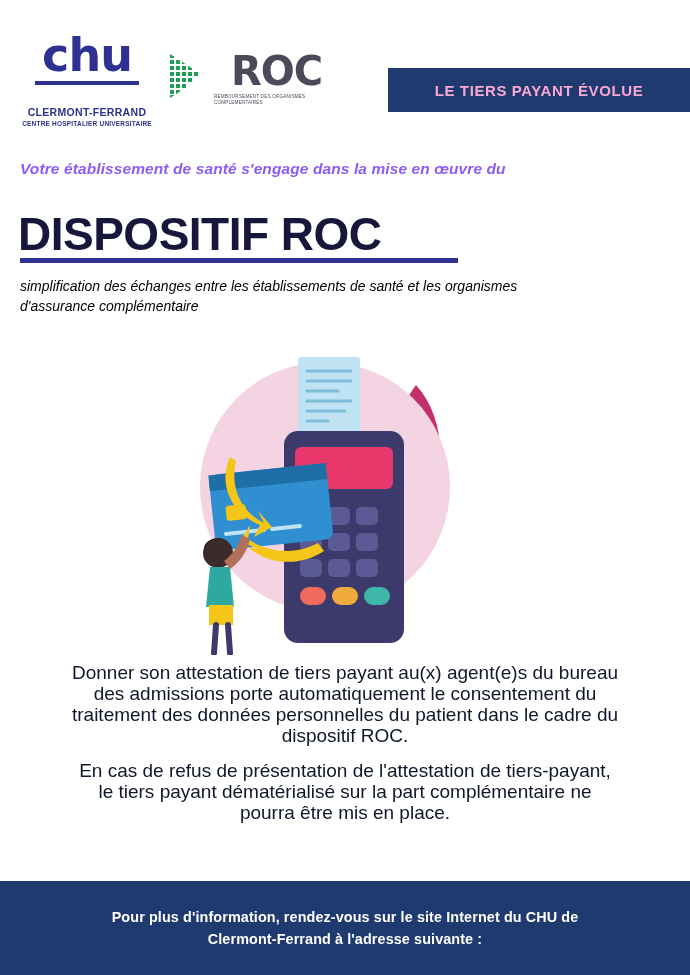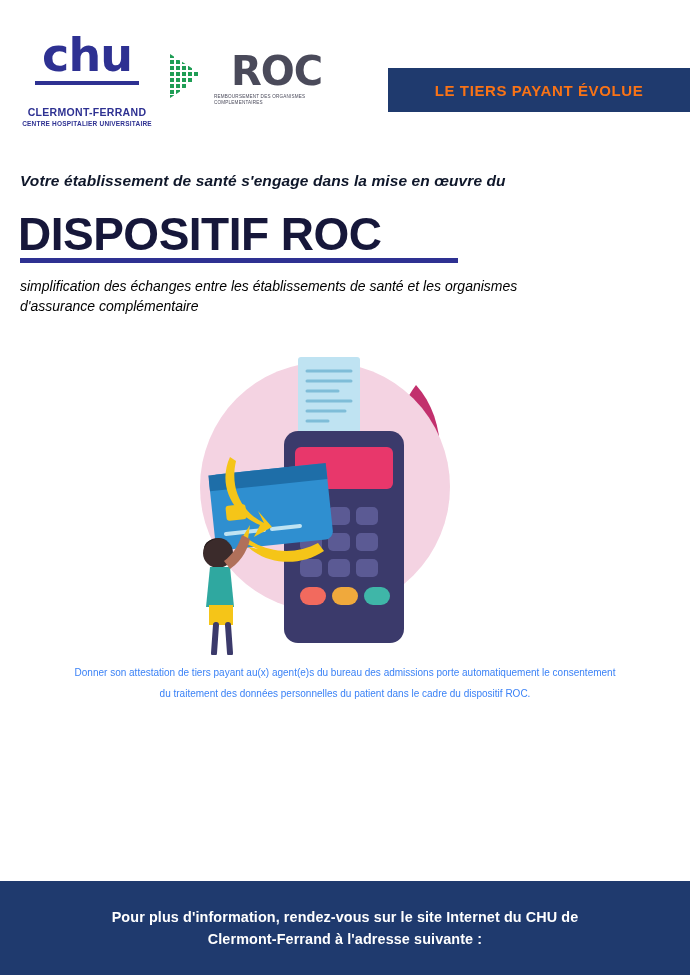--- a/index.html
+++ b/index.html
@@ -107,40 +107,40 @@
     width: 120px;
   }
 
   .banner {
     position: absolute;
     left: 388px;
     top: 46px;
     width: 302px;
     height: 44px;
     background: #1f3a6e;
-    color: #f97316;
+    color: #f9a8d4;
     font-size: 15px;
     font-weight: bold;
     letter-spacing: .6px;
     display: flex;
     align-items: center;
     justify-content: center;
     text-align: center;
   }
 
   
   .kicker {
     position: absolute;
     left: 20px;
-    top: 172px;
+    top: 160px;
     width: 640px;
     font-size: 15.5px;
     font-style: italic;
     font-weight: bold;
-    color: #0f172a;
+    color: #8b5cf6;
     letter-spacing: .1px;
   }
   .main-title {
     position: absolute;
     left: 18px;
     top: 208px;
     font-size: 46px;
     font-weight: bold;
     color: #16173a;
     letter-spacing: -0.5px;
@@ -173,22 +173,22 @@
     width: 330px;
     height: 320px;
   }
 
   
   .body-text {
     position: absolute;
     left: 70px;
     width: 550px;
     text-align: center;
-    font-size: 10px;
-    color: #3b82f6;
+    font-size: 19px;
+    color: #0f172a;
     line-height: 21px;
   }
   .para1 { top: 662px; }
   .para2 { top: 760px; }
 
   
   .footer {
     position: absolute;
     left: 0;
     bottom: 0;
@@ -328,19 +328,20 @@
       <rect x="49" y="270" width="24" height="20" fill="#f5c518"></rect>
       <path d="M70 234 C84 224 88 212 90 204 L82 200 C78 212 72 220 64 226 Z" fill="#b0705a"></path>
       <g stroke="#3b3a6b" stroke-width="6" stroke-linecap="round">
         <line x1="56" y1="290" x2="54" y2="318"></line>
         <line x1="68" y1="290" x2="70" y2="318"></line>
       </g>
     </g>
   </svg>
 
   <div class="body-text para1">Donner son attestation de tiers payant au(x) agent(e)s du bureau des admissions porte automatiquement le consentement du traitement des données personnelles du patient dans le cadre du dispositif ROC.</div>
+  <div class="body-text para2">En cas de refus de présentation de l'attestation de tiers-payant, le tiers payant dématérialisé sur la part complémentaire ne pourra être mis en place.</div>
 
   <div class="footer">
     <span class="footer-line">Pour plus d'information, rendez-vous sur le site Internet du CHU de</span>
     <span class="footer-line">Clermont-Ferrand à l'adresse suivante :</span>
   </div>
 
 </div>
 
 </body></html>

